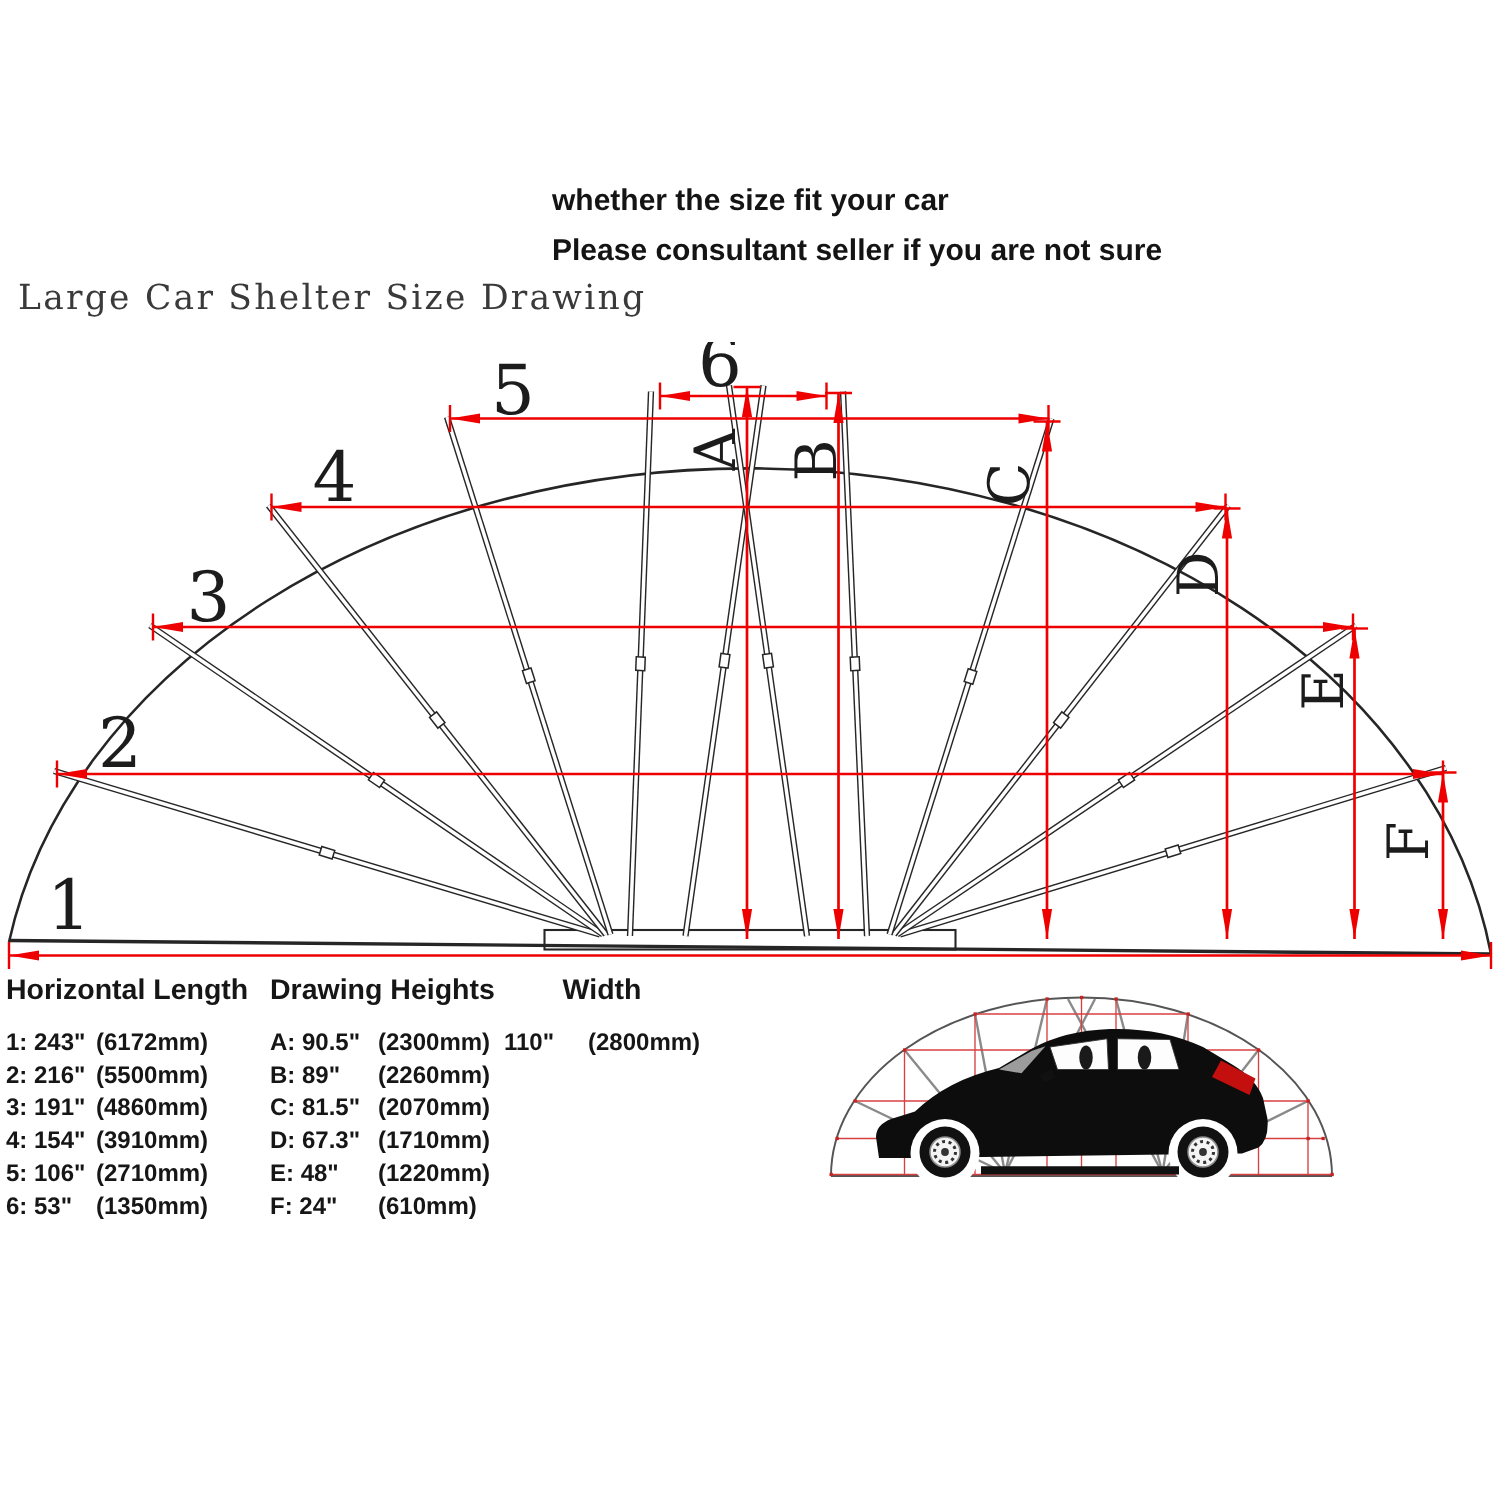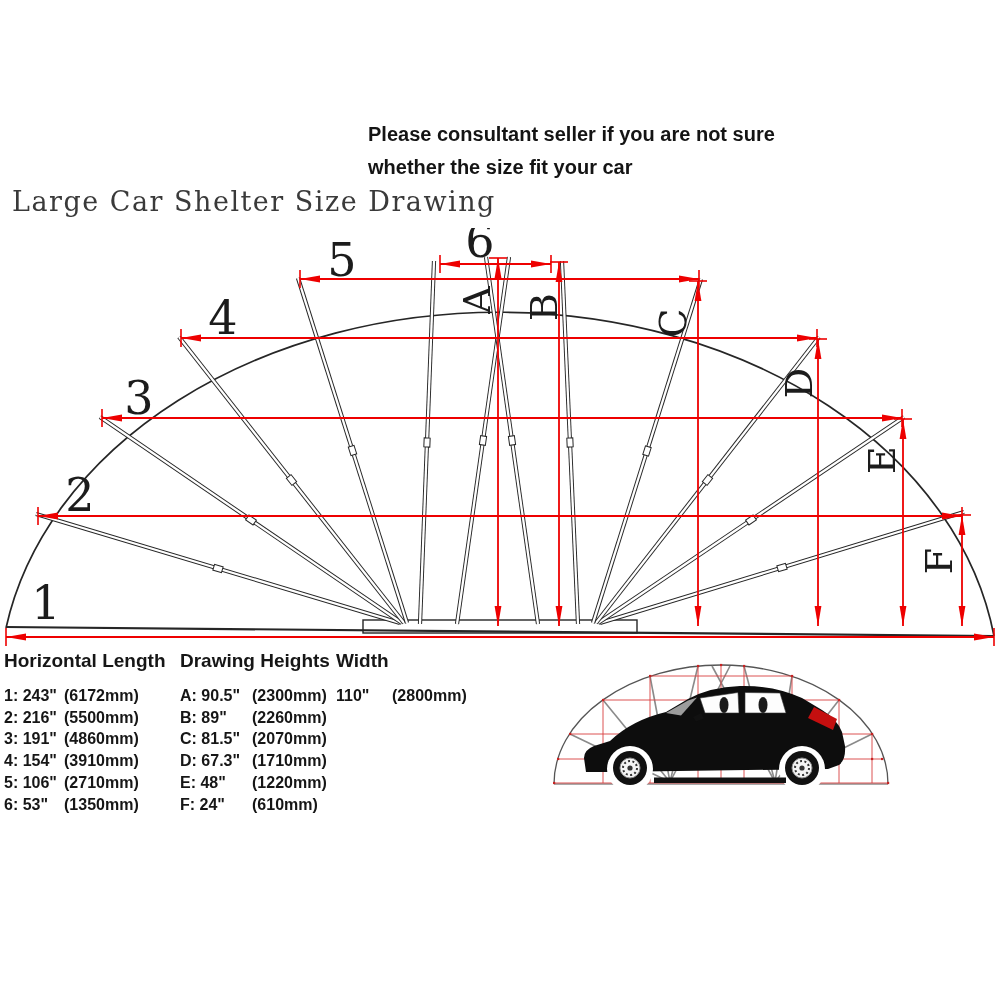--- a/index.html
+++ b/index.html
@@ -1,39 +1,39 @@
 <!DOCTYPE html>
 <html><head>
 <meta charset="utf-8">
 <style>
   html,body{margin:0;padding:0;background:#fff;}
   .canvas{position:relative;width:1000px;height:1000px;background:#fff;overflow:hidden;
           font-family:"Liberation Sans",sans-serif;}
   .drawing-title{position:absolute;left:12px;top:186px;font-family:"DejaVu Serif",serif;
-          font-size:27px;letter-spacing:1.5px;color:#3a3a3a;white-space:nowrap;}
+          font-size:23px;letter-spacing:1.5px;color:#3a3a3a;white-space:nowrap;}
   .notice{position:absolute;left:368px;top:118px;font-weight:700;font-size:20px;color:#141414;
           line-height:33px;white-space:nowrap;}
   svg{position:absolute;}
   .dimnum{font-family:"DejaVu Serif",serif;font-size:46px;fill:#1c1c1c;}
   .dimletter{font-family:"DejaVu Serif",serif;font-size:38px;fill:#1c1c1c;}
   .tbl{position:absolute;font-weight:700;color:#161616;}
-  .tbl .hdr{font-size:19px;margin:0 0 13px 0;white-space:nowrap;}
+  .tbl .hdr{font-size:19px;margin:0 0 13px 0;white-space:nowrap;text-align:center;}
   .trow{display:flex;font-size:16px;height:21.8px;align-items:center;white-space:nowrap;}
   .c1h{width:60px;} .c1v{width:72px;} .c1w{width:56px;}
 </style>
 </head>
 <body>
 
 <div class="canvas">
 
   <div class="drawing-title">Large Car Shelter Size Drawing</div>
 
   <div class="notice">
+    <div>whether the size fit your car</div>
     <div>Please consultant seller if you are not sure</div>
-    <div>whether the size fit your car</div>
   </div>
 
   <svg id="fan" style="left:0;top:228px;width:1000px;height:425px" viewBox="0 228 1000 425">
       <rect x="363" y="620" width="274" height="13" fill="#fff" stroke="#262626" stroke-width="1.4"></rect>
       <path d="M 6 628 A 500 378 0 0 1 994 636" fill="none" stroke="#262626" stroke-width="1.7"></path>
       <line x1="6" y1="627" x2="994" y2="636" stroke="#262626" stroke-width="2.2"></line>
       <line x1="400" y1="623" x2="36" y2="514" stroke="#262626" stroke-width="4.2"></line>
       <line x1="400" y1="623" x2="36" y2="514" stroke="#fff" stroke-width="2.3"></line>
       <rect x="213.5" y="565.5" width="9" height="6" fill="#fff" stroke="#262626" stroke-width="1" transform="rotate(-163.3 218 568.5)"></rect>
       <line x1="402" y1="623" x2="100" y2="417" stroke="#262626" stroke-width="4.2"></line>

